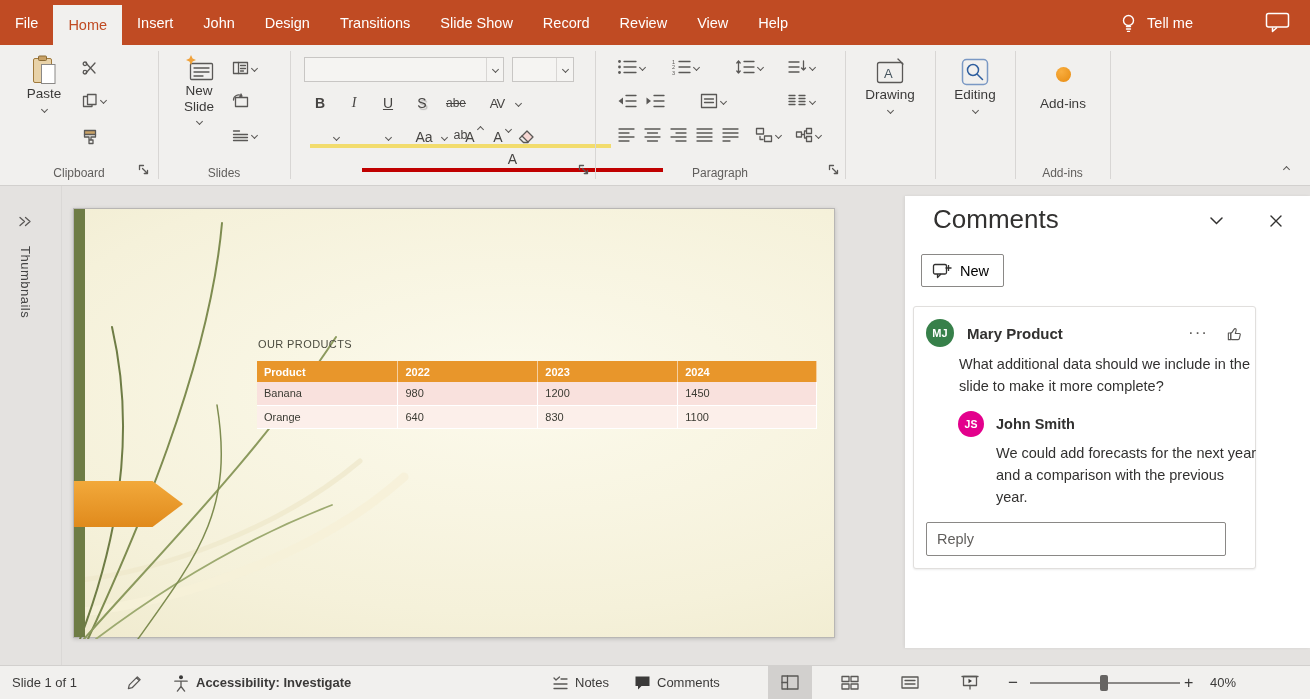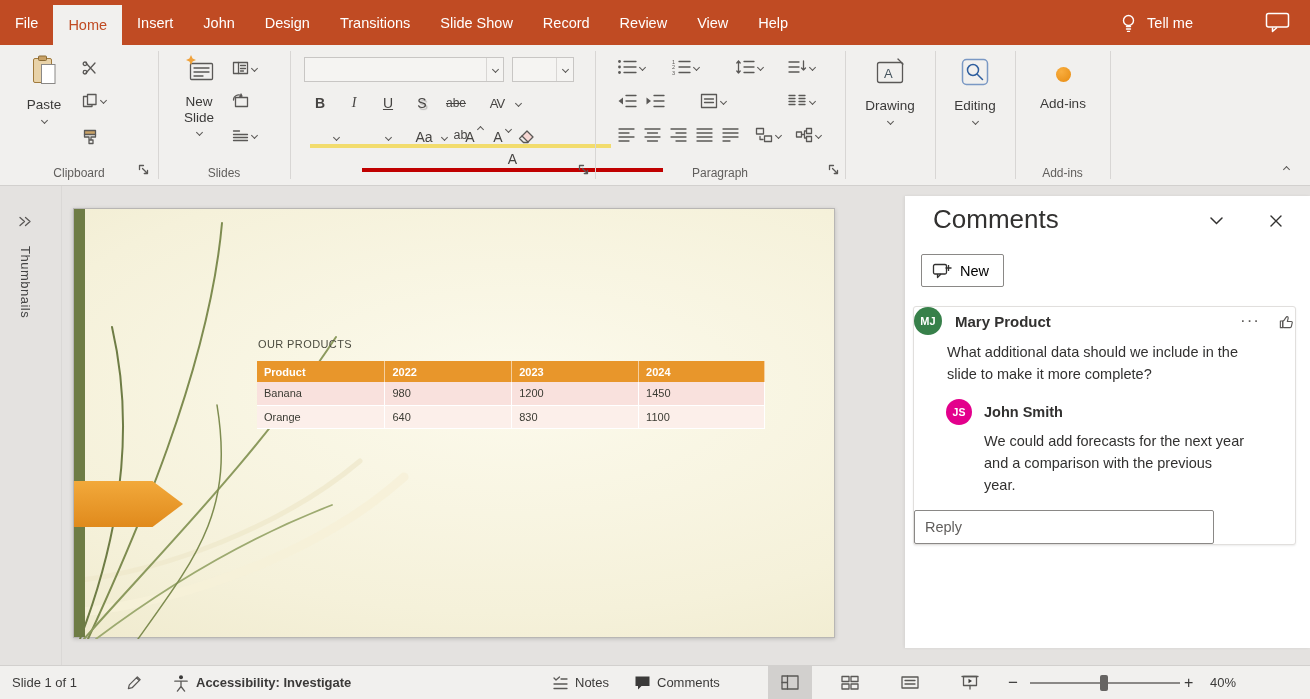--- a/index.html
+++ b/index.html
@@ -22,21 +22,21 @@
   .topbubble{ display:flex; align-items:center; margin-right:20px; }
 
   
   .ribbon{ position:absolute; top:45px; left:0; right:0; height:141px; background:#F1F0EE;
            border-bottom:1px solid #D2D0CE; font-size:13.5px; color:#3B3A39; }
   .grp{ position:absolute; top:0; height:140px; }
   .glabel{ position:absolute; bottom:5px; left:0; right:0; text-align:center;
            font-size:12px; color:#605E5C; }
   .vdiv{ position:absolute; top:6px; bottom:6px; width:1px; background:#D8D6D4; }
   .bigbtn{ position:absolute; display:flex; flex-direction:column; align-items:center; cursor:default; }
-  .bigbtn .blabel{ margin-top:11px; line-height:16px; text-align:center; }
+  .bigbtn .blabel{ line-height:16px; text-align:center; }
   .smbtn{ position:absolute; display:flex; align-items:center; gap:3px; cursor:default; }
   .chv{ width:5px; height:5px; border-right:1.4px solid #5A5856; border-bottom:1.4px solid #5A5856;
         display:inline-block; transform:rotate(45deg); flex:none; }
   .chv.up{ transform:rotate(225deg); }
   .launcher{ position:absolute; width:12px; height:12px; cursor:default; }
   .combo{ position:absolute; height:25px; background:#F5F4F2; border:1px solid #C8C6C4;
           display:flex; align-items:center; }
   .combo .cfield{ flex:1; height:100%; border:none; background:transparent; outline:none; }
   .combo .cdrop{ width:17px; height:100%; display:flex; align-items:center; justify-content:center;
                  border-left:1px solid #D8D6D4; }
@@ -60,43 +60,43 @@
                 font-size:13px; color:#444; letter-spacing:.5px; }
 
   
   .slide{ position:absolute; left:73px; top:22px; width:762px; height:430px;
           background:radial-gradient(120% 95% at 58% 42%, #FCFAEC 0%, #F5F1DA 55%, #EBE5C4 100%);
           border:1px solid #B8B6B4; box-shadow:0 1px 4px rgba(0,0,0,.18); }
   .greenbar{ position:absolute; left:0; top:0; bottom:0; width:11px; background:#6E7C45; }
   .grass{ position:absolute; left:0; top:0; }
   .slide-heading{ position:absolute; left:184px; top:129px; font-size:11px; color:#4C4C40;
                   letter-spacing:.4px; }
-  .ptable{ position:absolute; left:183px; top:152px; width:508px; border-collapse:collapse;
+  .ptable{ position:absolute; left:183px; top:152px; width:560px; border-collapse:collapse;
            font-size:11px; }
   .ptable th{ background:#E8962B; color:#fff; font-weight:bold; text-align:left; height:21px;
               padding:0 0 0 7px; border-right:1px solid rgba(255,255,255,.55); }
   .ptable td{ height:23px; padding:0 0 0 7px; color:#3B3B33; border-right:1px solid #fff;
               border-bottom:1px solid #fff;margin-top:28px; }
   .ptable tr.r0 td{ background:#F9E1DD; }
   .ptable tr.r1 td{ background:#FCEFEA; }
   .orange-arrow{ position:absolute; left:0; top:272px; width:109px; height:46px;
                  background:linear-gradient(#F2A93B,#E08A1C);
                  clip-path:polygon(0 0, 72% 0, 100% 50%, 72% 100%, 0 100%); }
 
   
   .comments{ position:absolute; right:0; top:10px; width:405px; height:452px; background:#fff;
              box-shadow:-1px 0 3px rgba(0,0,0,.07); color:#323130; }
   .cp-title{ position:absolute; left:28px; top:8px; font-size:26px; }
   .cp-iconbtn{ position:absolute; width:30px; height:30px; display:flex; align-items:center;
                justify-content:center; cursor:default; }
   .cp-new{ position:absolute; left:16px; top:58px; height:33px; padding:0 14px 0 10px;
            display:flex; align-items:center; gap:8px; background:#fff; border:1px solid #8A8886;
            border-radius:2px; font-size:14.5px; cursor:default; }
-  .card{ position:absolute; left:8px; top:110px; width:383px; border:1px solid #E1DFDD;
-         border-radius:3px; background:#fff; box-shadow:0 1px 2px rgba(0,0,0,.08); }
+  .card{ position:absolute; left:8px; top:110px; width:343px; border:1px solid #E1DFDD;
+         border-radius:3px; background:#fff; box-shadow:0 1px 2px rgba(0,0,0,.08); padding:12px; }
   .avatar{ border-radius:50%; color:#fff; font-weight:bold; display:flex; align-items:center;
            justify-content:center; }
   .av-mj{ width:28px; height:28px; font-size:11px; background:#37804A; }
   .av-js{ width:26px; height:26px; font-size:10.5px; background:#E3008C; }
   .author{ font-size:15px; font-weight:bold; color:#323130; }
   .ctext{ font-size:14.5px; line-height:22px; color:#323130; }
   .crow{ display:flex; align-items:center; }
   .more-dots{ font-size:17px; color:#605E5C; letter-spacing:1px; cursor:default; }
   .reply-input{ margin-top:14px; width:300px; height:34px; border:1px solid #8A8886; border-radius:2px;
                 padding:0 10px; font-size:14.5px; font-family:"Liberation Sans",sans-serif;

